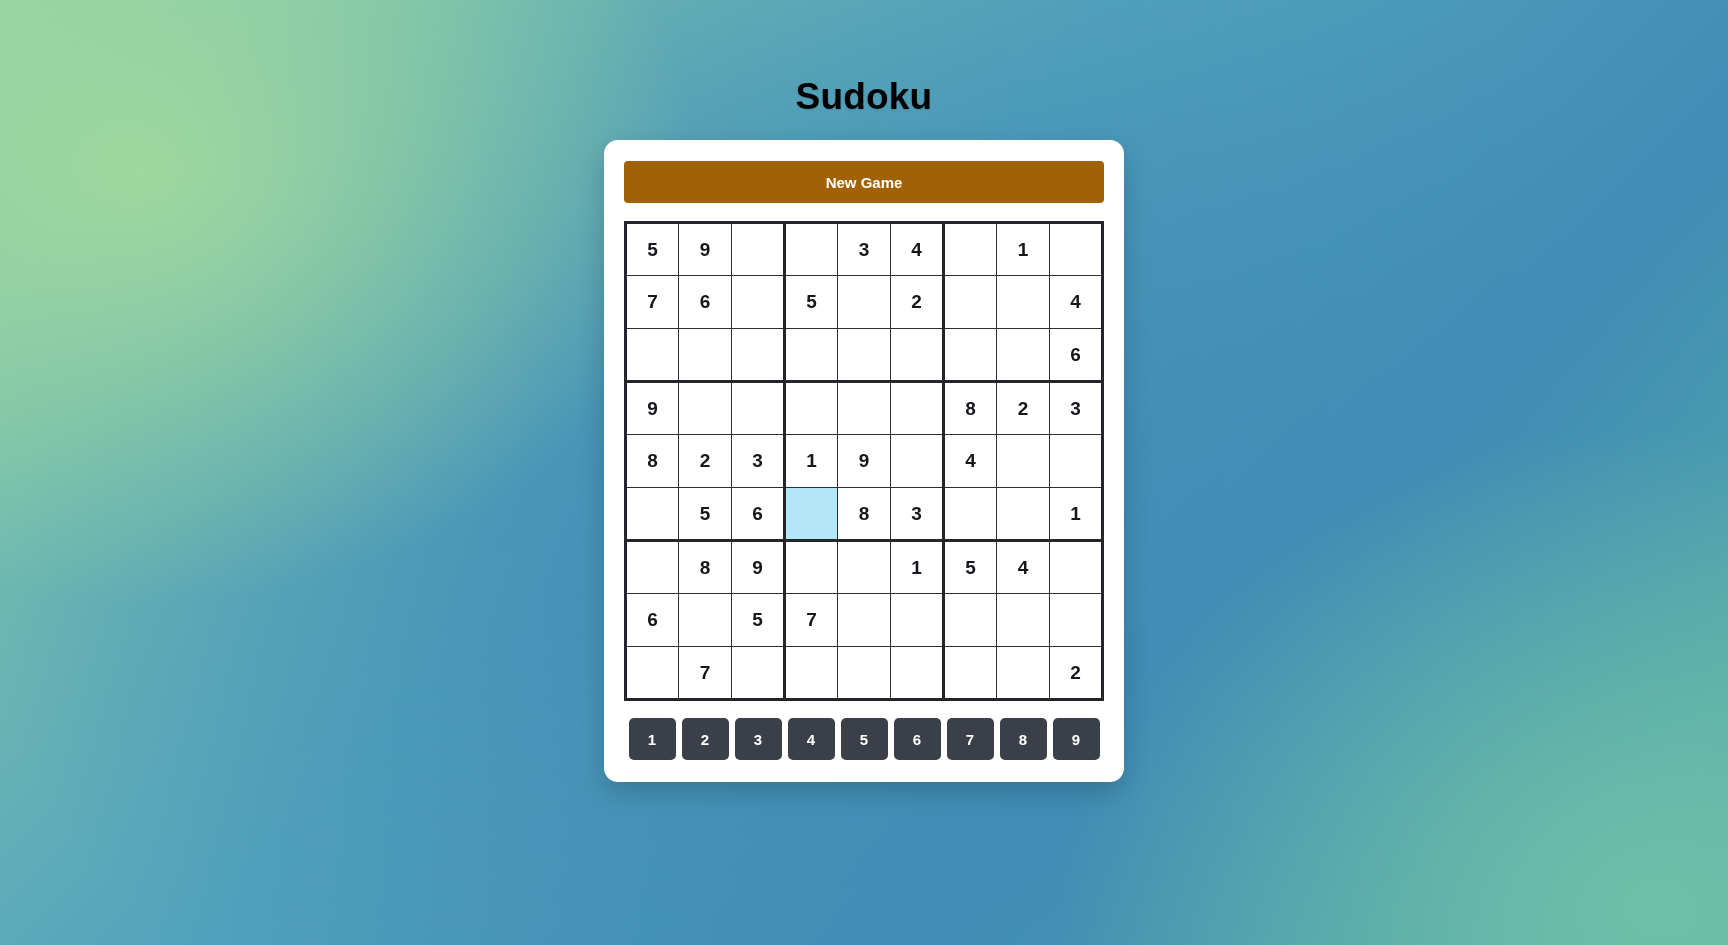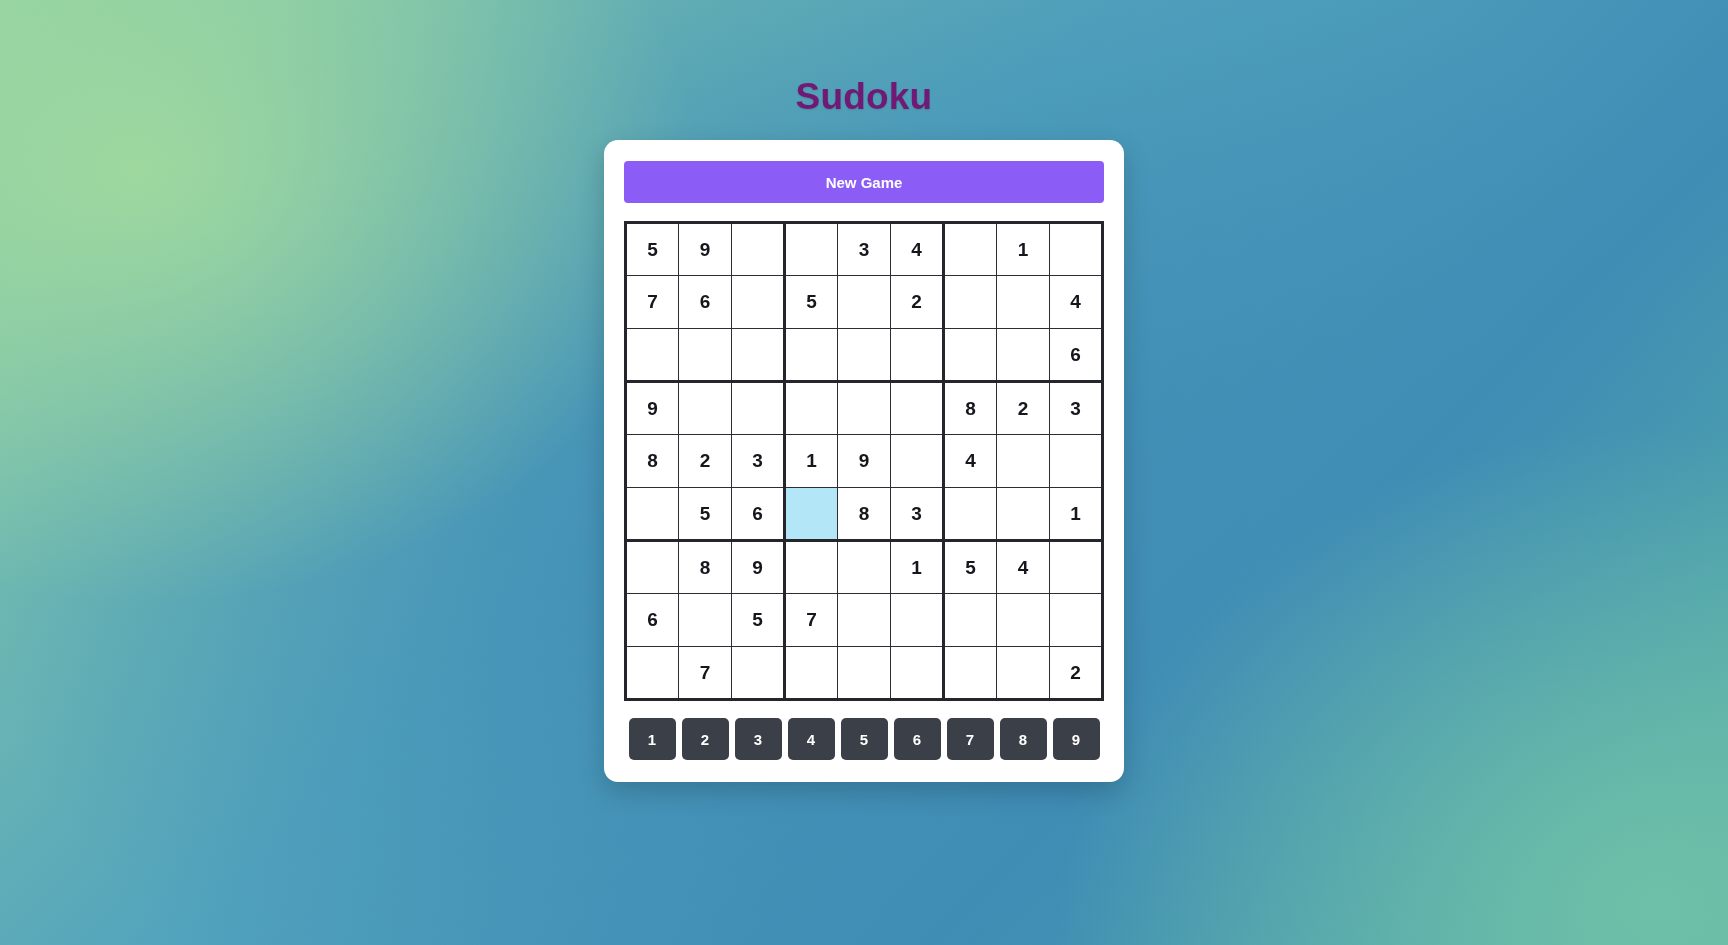--- a/index.html
+++ b/index.html
@@ -19,42 +19,42 @@
       linear-gradient(135deg, #8fd1a4 0%, #52a3bd 42%, #3f8cb5 70%, #58b2a6 100%);
     display: flex;
     flex-direction: column;
     align-items: center;
   }
 
   .page-title {
     margin-top: 78px;
     font-size: 37px;
     font-weight: bold;
-    color: #701a75;
+    color: #000000;
     letter-spacing: 0.2px;
     line-height: 1;
     text-shadow: 0 1px 2px rgba(0,0,0,0.12);
   }
 
   .game-card {
     margin-top: 25px;
     width: 520px;
     background: #ffffff;
     border-radius: 14px;
     padding: 21px 20px 22px 20px;
     box-shadow: 0 10px 26px rgba(0,0,0,0.18);
     display: flex;
     flex-direction: column;
     align-items: center;
   }
 
   .new-game-button {
     width: 100%;
     height: 42px;
-    background: #8b5cf6;
+    background: #a16207;
     color: #ffffff;
     border: none;
     border-radius: 4px;
     font-family: "Liberation Sans", sans-serif;
     font-size: 15px;
     font-weight: bold;
     cursor: pointer;
     display: flex;
     align-items: center;
     justify-content: center;

